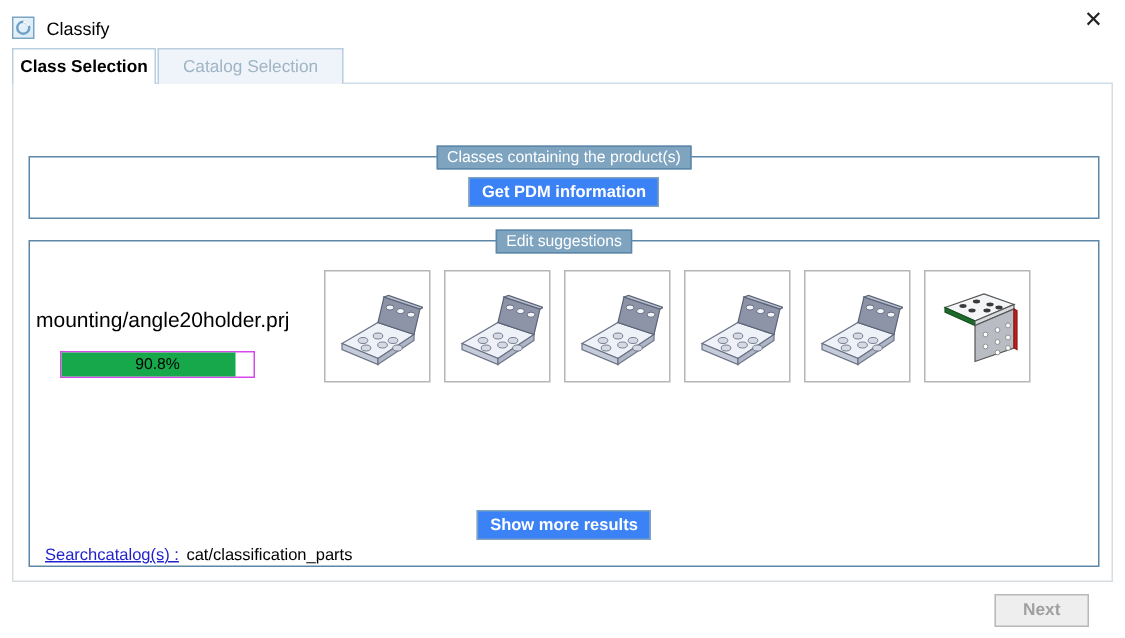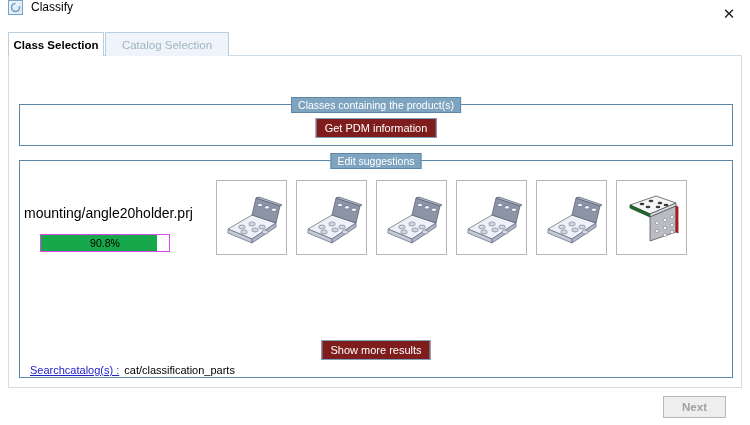--- a/index.html
+++ b/index.html
@@ -17,21 +17,21 @@
     position: relative;
   }
 
   
   .titlebar {
     position: absolute;
     left: 0; top: 0;
     width: 750px; height: 26px;
     background: #ffffff;
     display: flex;
-    align-items: flex-start;
+    align-items: flex-end;
   }
   .title-icon {
     width: 15px; height: 15px;
     margin-left: 8px;
     border: 1px solid #7aa3c4;
     background: linear-gradient(135deg,#eef6fc 0%, #d7e9f6 100%);
     box-sizing: border-box;
     display: flex;
     align-items: center;
     justify-content: center;
@@ -152,32 +152,33 @@
     line-height: 14px;
     height: 16px;
     padding: 0 6px;
     box-sizing: border-box;
     white-space: nowrap;
   }
 
   
   .btn-blue {
     position: absolute;
-    background: #7f1d1d;
+    background: #3b82f6;
     border: 1px solid #7fa2bd;
     color: #ffffff;
     font-size: 11px;
     height: 20px;
     padding: 0 8px;
     display: flex;
     align-items: center;
     justify-content: center;
     cursor: pointer;
     box-sizing: border-box;
     white-space: nowrap;
+    font-weight: bold;
   }
   .btn-pdm {
     left: 50%;
     transform: translateX(-50%);
     top: 13px;
   }
   .btn-more {
     left: 50%;
     transform: translateX(-50%);
     top: 179px;

